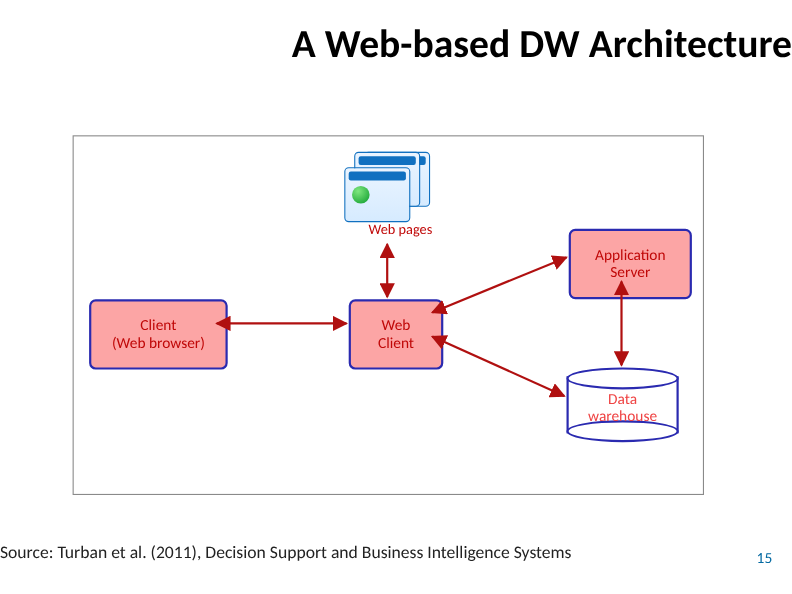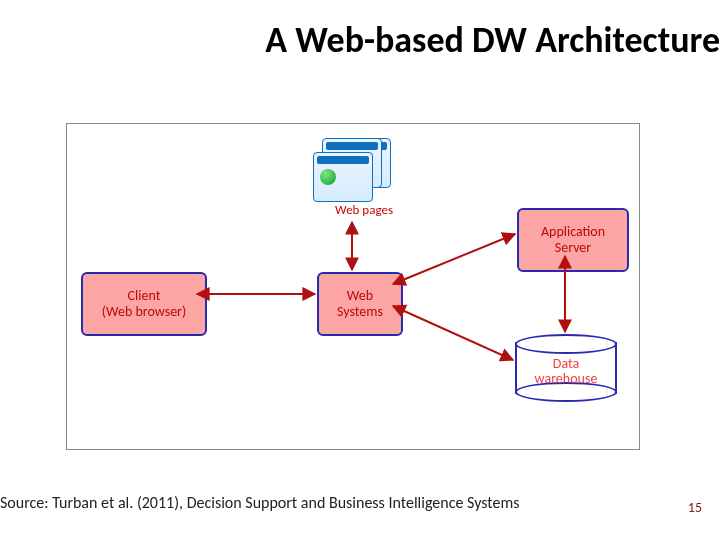--- a/index.html
+++ b/index.html
@@ -3,21 +3,21 @@
 <meta charset="utf-8">
 <style>
   html,body{margin:0;padding:0;width:720px;height:540px;background:#fff;font-family:Calibri,Arial,sans-serif;color:#000}
   .slide{position:relative;width:720px;height:540px}
   .title{position:absolute;top:18px;left:0;right:0;text-align:right;font-size:36px;font-weight:700}
   .panel{position:absolute;left:66px;top:123px;width:572px;height:325px;border:1px solid #8a8a8a;background:#fff}
   .box{position:absolute;border:2px solid #2a2ab0;border-radius:6px;background:#fca5a5;text-align:center;display:flex;align-items:center;justify-content:center;padding:8px 6px;font-size:14px;line-height:1.15}
   .redtxt{color:#c00808}
   .label{position:absolute;color:#c00808;font-size:13px;line-height:1.1;text-align:right}
   .footer{position:absolute;left:0;right:0;bottom:28px;text-align:left;font-size:16px;color:#222}
-  .pagenum{position:absolute;right:18px;bottom:24px;font-size:14px;color:#7f1d1d}
+  .pagenum{position:absolute;right:18px;bottom:24px;font-size:14px;color:#0369a1}
   .cyl{position:absolute}
   .cyl .body{position:absolute;left:0;right:0;top:8px;bottom:8px;border-left:2px solid #2a2ab0;border-right:2px solid #2a2ab0;background:#fff}
   .cyl .top,.cyl .bot{position:absolute;left:0;right:0;height:16px;border:2px solid #2a2ab0;border-radius:50%;background:#fff}
   .cyl .top{top:0}
   .cyl .bot{bottom:0}
   .cyl .txt{position:absolute;left:0;right:0;top:50%;transform:translateY(-40%);text-align:center;color:#ef4444;font-size:14px;line-height:1.1}
   .wp{position:absolute}
   .wp .page{position:absolute;width:58px;height:48px;border:1.5px solid #1070c0;border-radius:4px;background:linear-gradient(#eaf4ff,#d6ebff)}
   .wp .bar{position:absolute;left:3px;right:3px;top:3px;height:8px;border-radius:2px;background:#1070c0}
   .wp .glb{position:absolute;left:6px;top:16px;width:16px;height:16px;border-radius:50%;background:radial-gradient(circle at 35% 30%,#7fe77f,#0a9a2a)}
@@ -47,21 +47,21 @@
     </div>
     <div class="label" style="left:236px;top:79px;width:90px">Web pages</div>
 
     <div class="box" style="left:14px;top:148px;width:110px;height:44px">
       <span class="redtxt" style="white-space:pre-line">Client
 (Web browser)</span>
     </div>
 
     <div class="box" style="left:250px;top:148px;width:70px;height:44px">
       <span class="redtxt" style="white-space:pre-line">Web
-Systems</span>
+Client</span>
     </div>
 
     <div class="box" style="left:450px;top:84px;width:96px;height:44px">
       <span class="redtxt" style="white-space:pre-line">Application
 Server</span>
     </div>
 
     <div class="cyl" style="left:448px;top:210px;width:102px;height:68px">
       <div class="body"></div>
         <div class="bot"></div>

